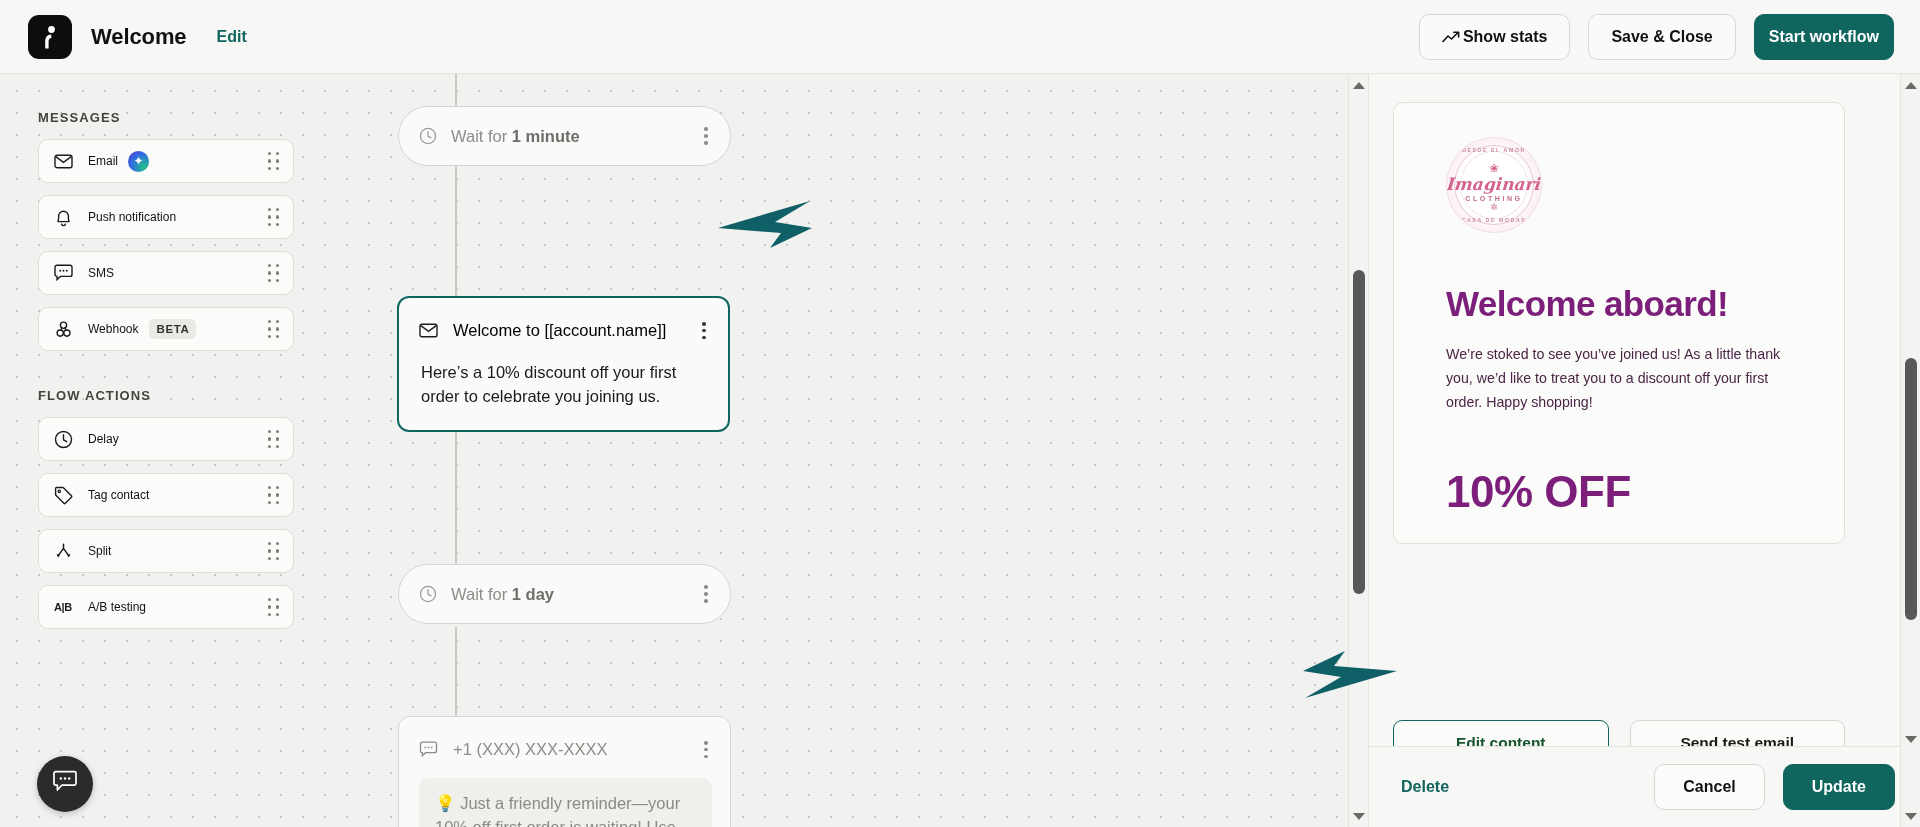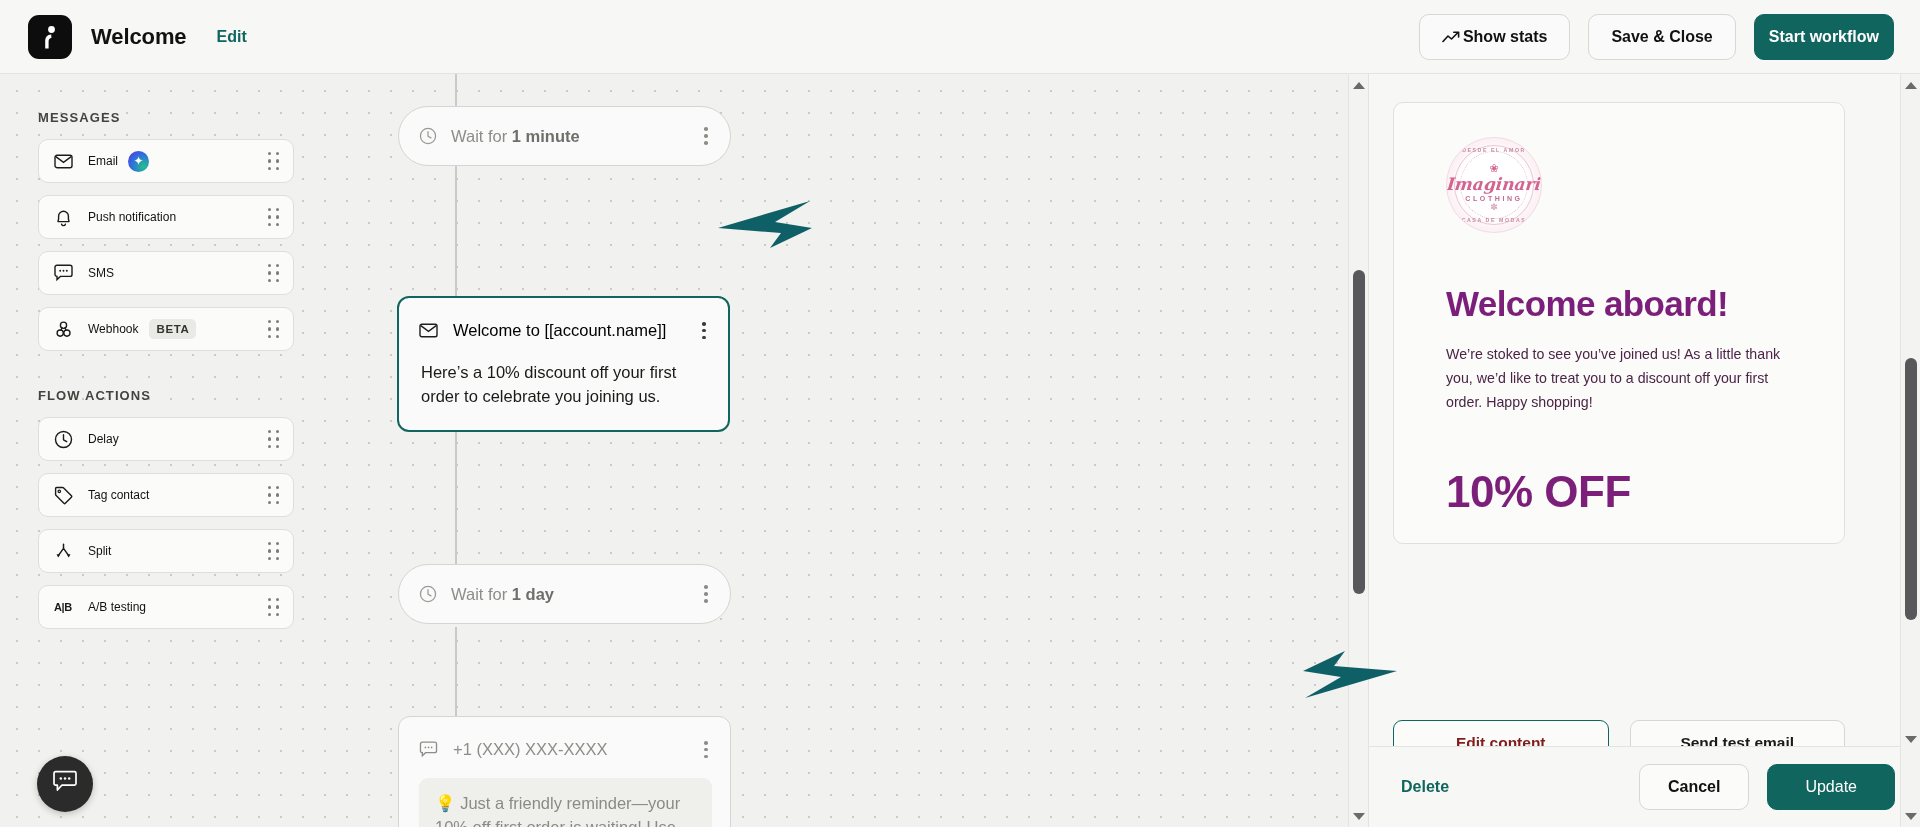--- a/index.html
+++ b/index.html
@@ -205,36 +205,36 @@
   }
   .panel-actions {
     position: absolute; left: 24px; top: 646px; width: 452px;
     display: flex; gap: 21px;
   }
   .pa-btn {
     flex: 1; height: 45px; border-radius: 9px; background: #fbfbfa;
     border: 1px solid #d7d7d4; font-size: 15.5px; font-weight: 700; color: #1a1a17;
     display: flex; align-items: center; justify-content: center; cursor: pointer;
   }
-  .pa-btn.accent { border-color: #11655f; color: #7f1d1d; }
+  .pa-btn.accent { border-color: #11655f; color: #14532d; }
   .panel-footer {
     position: absolute; left: 0; bottom: 0; width: 552px; height: 81px;
     border-top: 1px solid #e3e3e0; background: #f7f7f5;
     display: flex; align-items: center; padding: 0 26px 0 32px;
   }
   .pf-delete { font-size: 16px; font-weight: 700; color: #11655f; cursor: pointer; }
   .pf-right { margin-left: auto; display: flex; gap: 18px; }
   .pf-cancel {
     height: 46px; padding: 0 28px; border-radius: 10px; background: #fbfbfa;
     border: 1px solid #d7d7d4; font-size: 16px; font-weight: 700; color: #111;
     display: flex; align-items: center; cursor: pointer;
   }
   .pf-update {
-    height: 46px; padding: 0 37px; border-radius: 10px; background: #11655f;
-    border: 1px solid #11655f; font-size: 16px; font-weight: 400; color: #fff;
+    height: 46px; padding: 0 28px; border-radius: 10px; background: #11655f;
+    border: 1px solid #11655f; font-size: 16px; font-weight: 700; color: #fff;
     display: flex; align-items: center; cursor: pointer;
   }
 
   
   .fab {
     position: absolute; left: 37px; top: 682px; width: 56px; height: 56px;
     border-radius: 50%; background: #2b2b2b;
     display: flex; align-items: center; justify-content: center; cursor: pointer;
     box-shadow: 0 2px 7px rgba(0,0,0,.22);
   }

